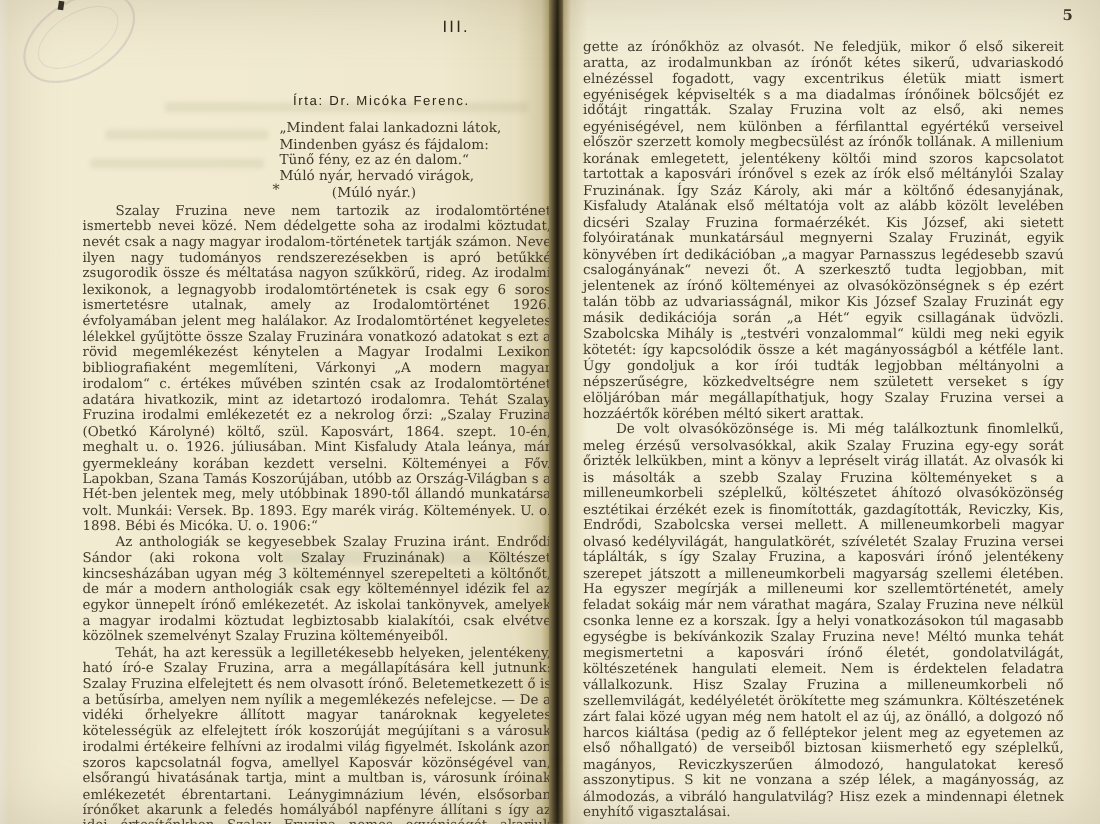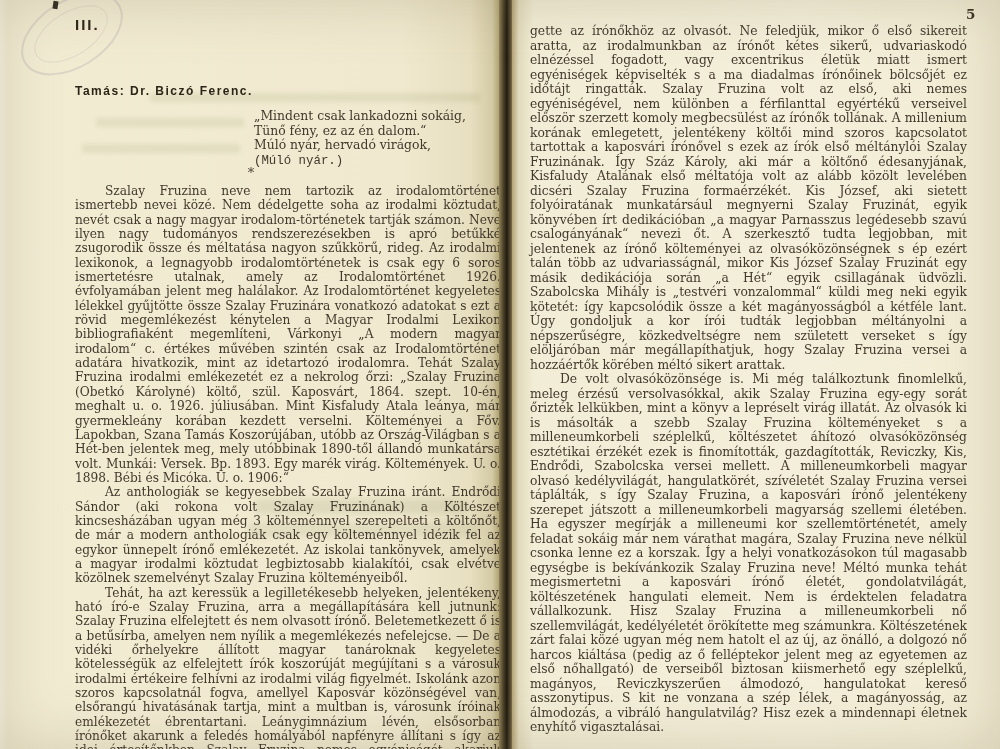--- a/index.html
+++ b/index.html
@@ -20,40 +20,40 @@
   .page-right {
     position:absolute; left:512px; top:0; width:488px; height:749px;
     background:linear-gradient(90deg,#b4a377 0px,#e2dbbd 7px,#f2edd6 22px,#f4efda 60%,#f2ecd4 100%);
   }
   .spine {
     position:absolute; left:499px; top:0; width:15px; height:749px;
     background:linear-gradient(90deg,#8f8259 0%,#4a4028 30%,#201b10 52%,#5f5336 78%,#ac9e72 100%);
   }
   
   .left-col { position:absolute; left:75px; top:0; width:426px; height:749px; }
-  .head-block { position:absolute; left:0; width:352px; text-align:left; color:#2c2517;
-                font-family:"Liberation Sans", sans-serif; font-weight:bold; }
+  .head-block { position:absolute; left:0; width:352px; text-align:right; color:#2c2517;
+                font-family:"Liberation Sans", sans-serif; font-weight:normal; }
   .chapter-num { top:16px; font-size:15px; letter-spacing:2px; }
   .main-title  { top:50px; font-size:24px; letter-spacing:7px; margin:0; }
   .byline      { top:84px; font-size:12px; letter-spacing:1.5px; }
   .epigraph { position:absolute; left:179px; top:109px; width:250px;
               font-size:12.4px; line-height:14.6px; color:#42382b; }
-  .epigraph-source { width:172px; text-align:left; margin-top:1px;font-family:Liberation Mono, monospace; }
+  .epigraph-source { width:172px; text-align:center; margin-top:1px; }
   .separator { position:absolute; left:0; top:165px; width:352px; text-align:center;
                font-size:13px; color:#4a4033; }
   .left-body { position:absolute; left:0; top:184px; width:426px; }
   
   .right-col { position:absolute; left:18px; top:0; width:437px; }
   .page-number { position:absolute; left:436px; top:6px; font-size:13.5px; font-weight:bold; color:#3a3124; }
   .right-body { position:absolute; left:0; top:24px; width:437px; }
   
   .par { margin:0; text-align:justify; font-size:12.2px; line-height:14.35px;
          text-indent:30px; color:#42382b; }
   .page-right .par { font-size:12.3px; line-height:14.5px; }
-  .no-indent { text-indent:0; }
+  .no-indent { text-indent:0;margin-top:11px; }
   
   .stamp { position:absolute; left:16px; top:0px; width:108px; height:64px;
            border:2px solid rgba(120,100,135,0.17); border-radius:50%;
            transform:rotate(-32deg); }
   .stamp-inner { position:absolute; left:30px; top:12px; width:80px; height:42px;
            border:1px solid rgba(120,100,135,0.12); border-radius:50%;
            transform:rotate(-32deg); }
   .speck { position:absolute; left:53px; top:1px; width:5px; height:8px;
            background:#2f2a22; transform:rotate(8deg); }
   .ghost { position:absolute; background:rgba(148,148,104,0.15); filter:blur(2px);
@@ -74,24 +74,25 @@
     <div class="stamp-inner"></div>
     <div class="speck"></div>
     <div class="ghost g1"></div>
     <div class="ghost g2"></div>
     <div class="ghost g3"></div>
     <div class="ghost g4"></div>
     <div class="ghost g5"></div>
 
     <div class="left-col">
       <div class="head-block chapter-num">III.</div>
-      <div class="head-block byline">Tamás: Dr. Biczó Ferenc.</div>
+      <div class="head-block byline">Írta: Dr. Micóka Ferenc.</div>
 
       <div class="epigraph">
-        <div>„Mindent csak lankadozni sokáig,</div>
+        <div>„Mindent falai lankadozni látok,</div>
+        <div>Mindenben gyász és fájdalom:</div>
         <div>Tünő fény, ez az én dalom.“</div>
         <div>Múló nyár, hervadó virágok,</div>
         <div class="epigraph-source">(Múló nyár.)</div>
       </div>
 
       <div class="separator">*</div>
 
       <div class="left-body">
         <p class="par">Szalay Fruzina neve nem tartozik az irodalomtörténet ismertebb nevei közé. Nem dédelgette soha az irodalmi köztudat, nevét csak a nagy magyar irodalom-történetek tartják számon. Neve ilyen nagy tudományos rendszerezésekben is apró betűkké zsugorodik össze és méltatása nagyon szűkkörű, rideg. Az irodalmi lexikonok, a legnagyobb irodalomtörténetek is csak egy 6 soros ismertetésre utalnak, amely az Irodalomtörténet 1926. évfolyamában jelent meg halálakor. Az Irodalomtörténet kegyeletes lélekkel gyűjtötte össze Szalay Fruzinára vonatkozó adatokat s ezt a rövid megemlékezést kénytelen a Magyar Irodalmi Lexikon bibliografiaként megemlíteni, Várkonyi „A modern magyar irodalom“ c. értékes művében szintén csak az Irodalomtörténet adatára hivatkozik, mint az idetartozó irodalomra. Tehát Szalay Fruzina irodalmi emlékezetét ez a nekrolog őrzi: „Szalay Fruzina (Obetkó Károlyné) költő, szül. Kaposvárt, 1864. szept. 10-én, meghalt u. o. 1926. júliusában. Mint Kisfaludy Atala leánya, már gyermekleány korában kezdett verselni. Költeményei a Főv. Lapokban, Szana Tamás Koszorújában, utóbb az Ország-Világban s a Hét-ben jelentek meg, mely utóbbinak 1890-től állandó munkatársa volt. Munkái: Versek. Bp. 1893. Egy marék virág. Költemények. U. o. 1898. Bébi és Micóka. U. o. 1906:“</p>
         <p class="par">Az anthologiák se kegyesebbek Szalay Fruzina iránt. Endrődi Sándor (aki rokona volt Szalay Fruzinának) a Költészet kincsesházában ugyan még 3 költeménnyel szerepelteti a költőnőt, de már a modern anthologiák csak egy költeménnyel idézik fel az egykor ünnepelt írónő emlékezetét. Az iskolai tankönyvek, amelyek a magyar irodalmi köztudat legbiztosabb kialakítói, csak elvétve közölnek szemelvényt Szalay Fruzina költeményeiből.</p>

